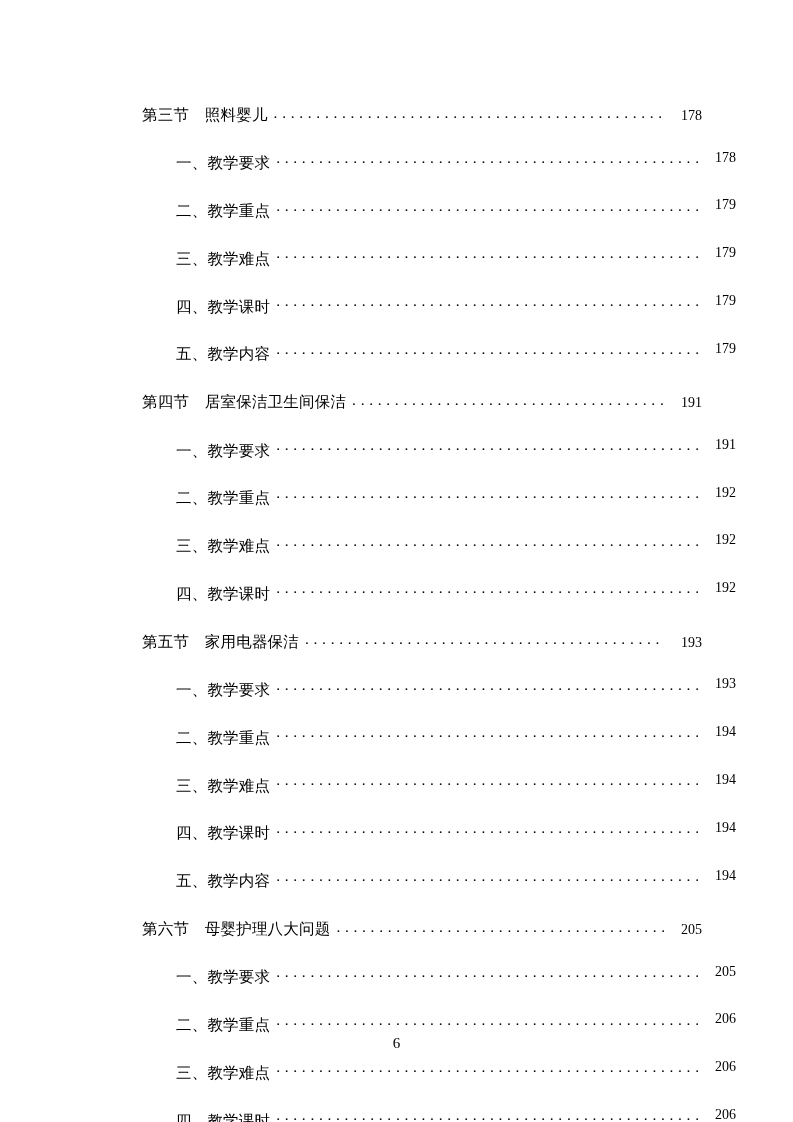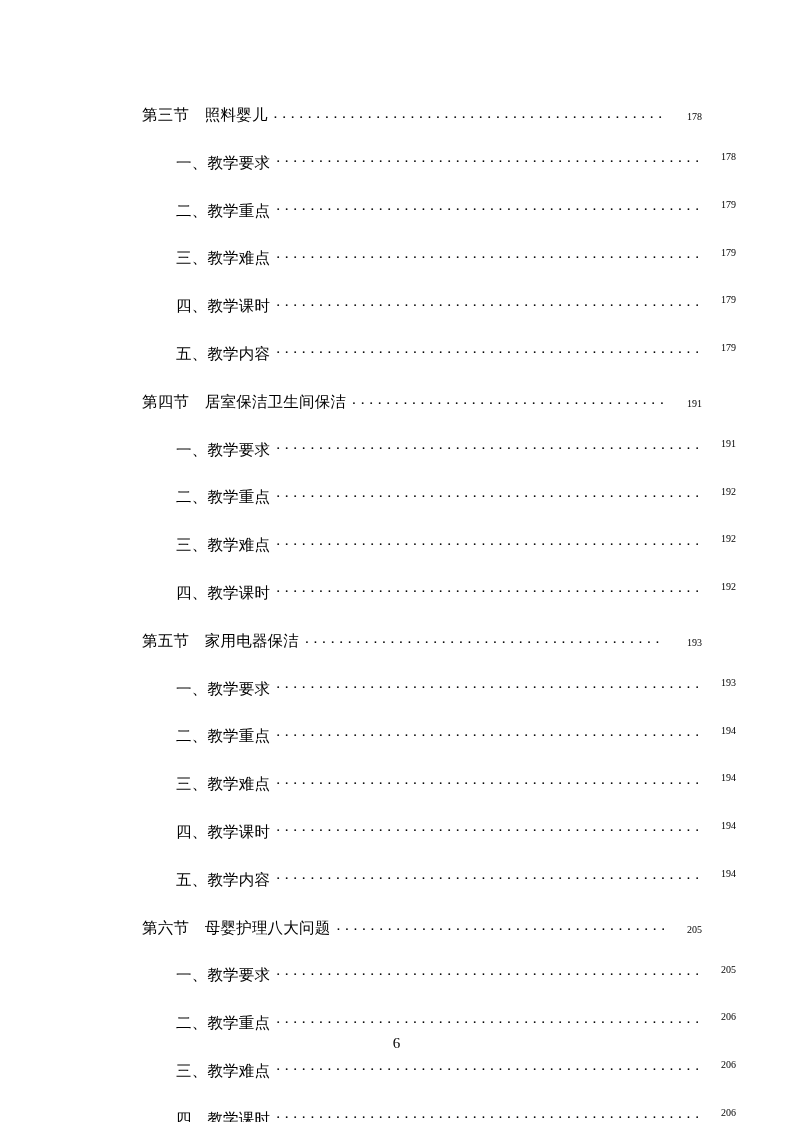--- a/index.html
+++ b/index.html
@@ -64,21 +64,21 @@
     bottom: 0;
     white-space: nowrap;
     font-size: 15.5px;
     letter-spacing: 0.4px;
     color: #000000;
   }
   .page-num {
     flex: 0 0 auto;
     width: 34px;
     text-align: right;
-    font-size: 10px;
+    font-size: 14px;
   }
   .folio {
     position: absolute;
     left: 0;
     top: 1035px;
     width: 793px;
     text-align: center;
     font-size: 15px;
   }
 </style>

